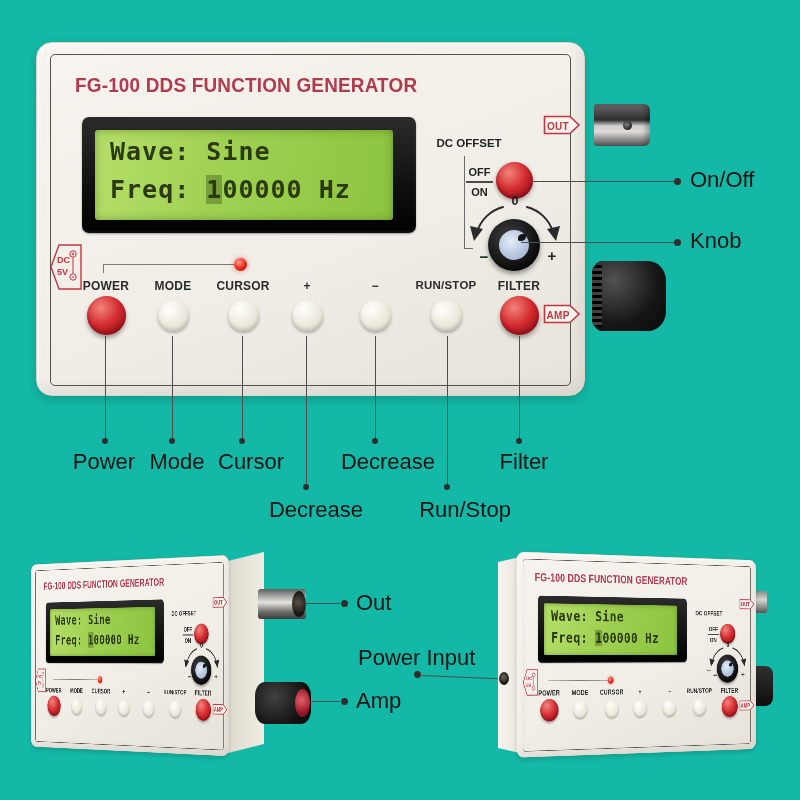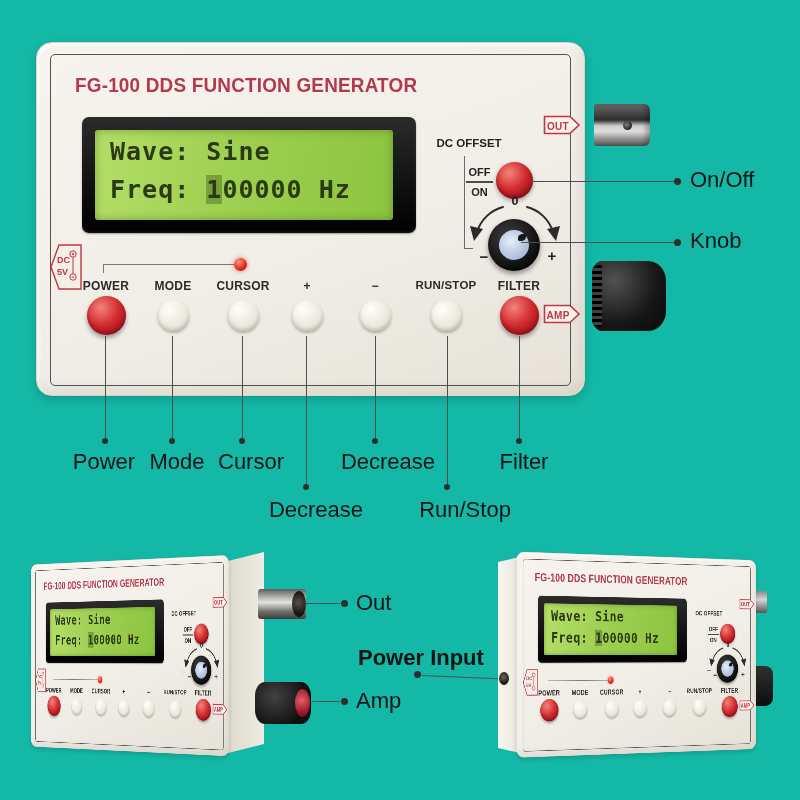--- a/index.html
+++ b/index.html
@@ -361,17 +361,17 @@
     </div>
   </div>
   <div class="hole-r"></div>
 
   <div class="cl-h" style="left:306px;top:603px;width:34px;"></div>
   <div class="cl-dot big" style="left:341px;top:600px;"></div>
   <div class="cl-t" style="left:356px;top:590px;">Out</div>
   <div class="cl-h" style="left:312px;top:701px;width:28px;"></div>
   <div class="cl-dot big" style="left:341px;top:698px;"></div>
   <div class="cl-t" style="left:356px;top:688px;">Amp</div>
-  <div class="cl-t" style="left:358px;top:645px;font-weight:bold;">Power Input</div>
+  <div class="cl-t" style="left:358px;top:645px;">Power Input</div>
   <div class="cl-dot big" style="left:414px;top:671px;"></div>
   <div class="cl-h" style="left:422px;top:675px;width:76px;transform:rotate(2.4deg);transform-origin:0 0;"></div>
 
 </div>
 
 </body></html>

